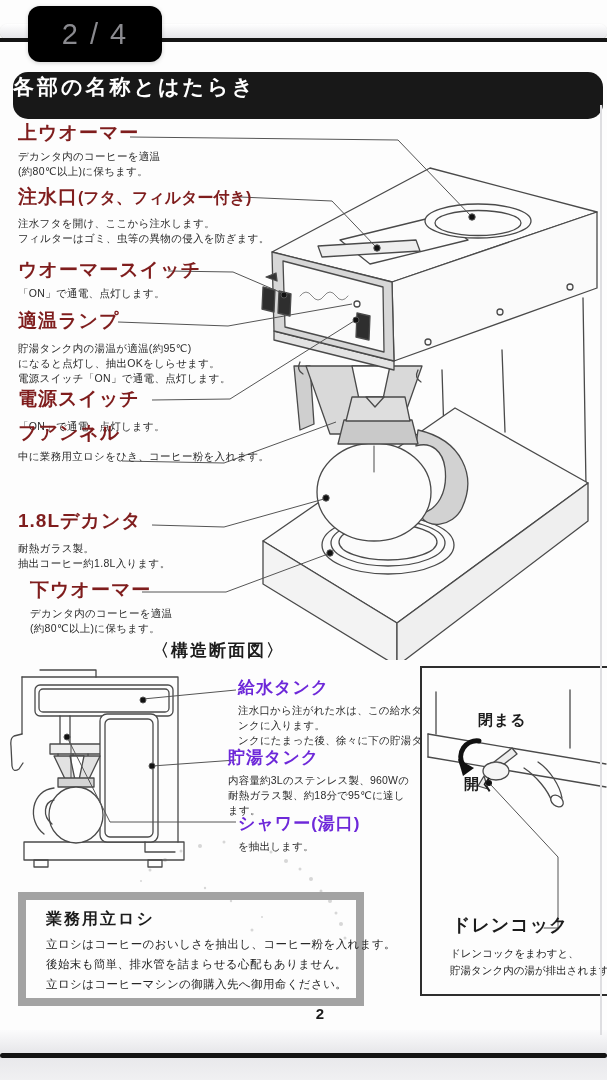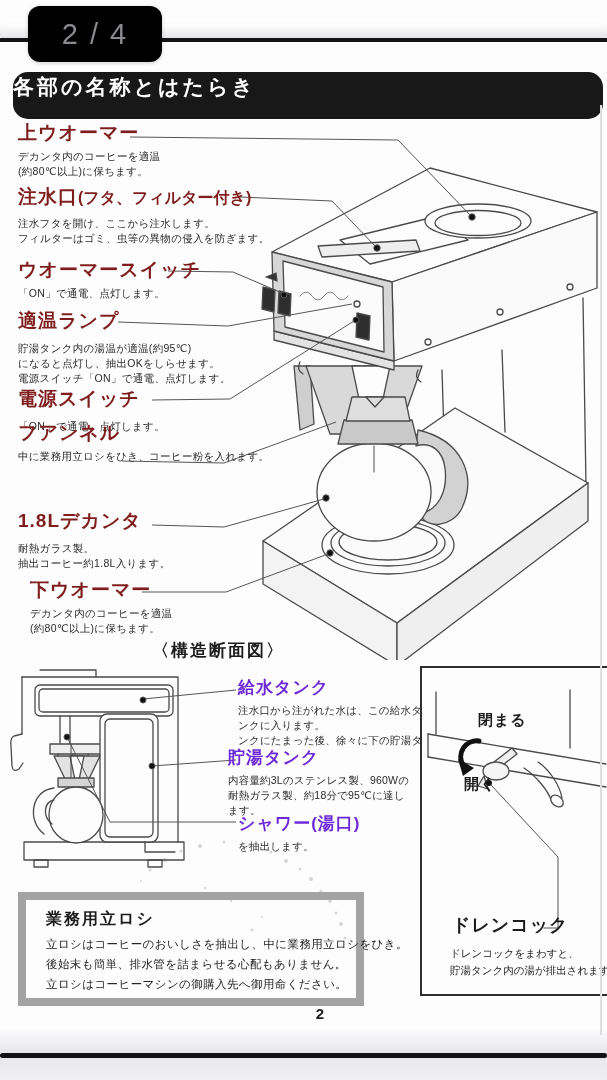--- a/index.html
+++ b/index.html
@@ -315,21 +315,21 @@
   <div class="abs drain-close">閉まる</div>
   <div class="abs drain-open">開く</div>
   <div class="abs drain-name">ドレンコック</div>
   <div class="abs drain-desc">
     <div>ドレンコックをまわすと、</div>
       <div>貯湯タンク内の湯が排出されます。</div>
   </div>
 
   <div class="abs filter-box">
     <div class="fb-head">業務用立ロシ</div>
-    <div class="fb-line" style="top:37px;">立ロシはコーヒーのおいしさを抽出し、中に業務用立ロシをひき。</div>
+    <div class="fb-line" style="top:37px;">立ロシはコーヒーのおいしさを抽出し、コーヒー粉を入れます。</div>
     <div class="fb-line" style="top:57px;">後始末も簡単、排水管を詰まらせる心配もありません。</div>
     <div class="fb-line" style="top:77px;">立ロシはコーヒーマシンの御購入先へ御用命ください。</div>
   </div>
 
   <div class="abs pagenum">2</div>
   <div class="abs bottom-band"></div>
   <div class="abs bottom-line"></div>
   <div class="abs edge-line"></div>
 
 </div>

